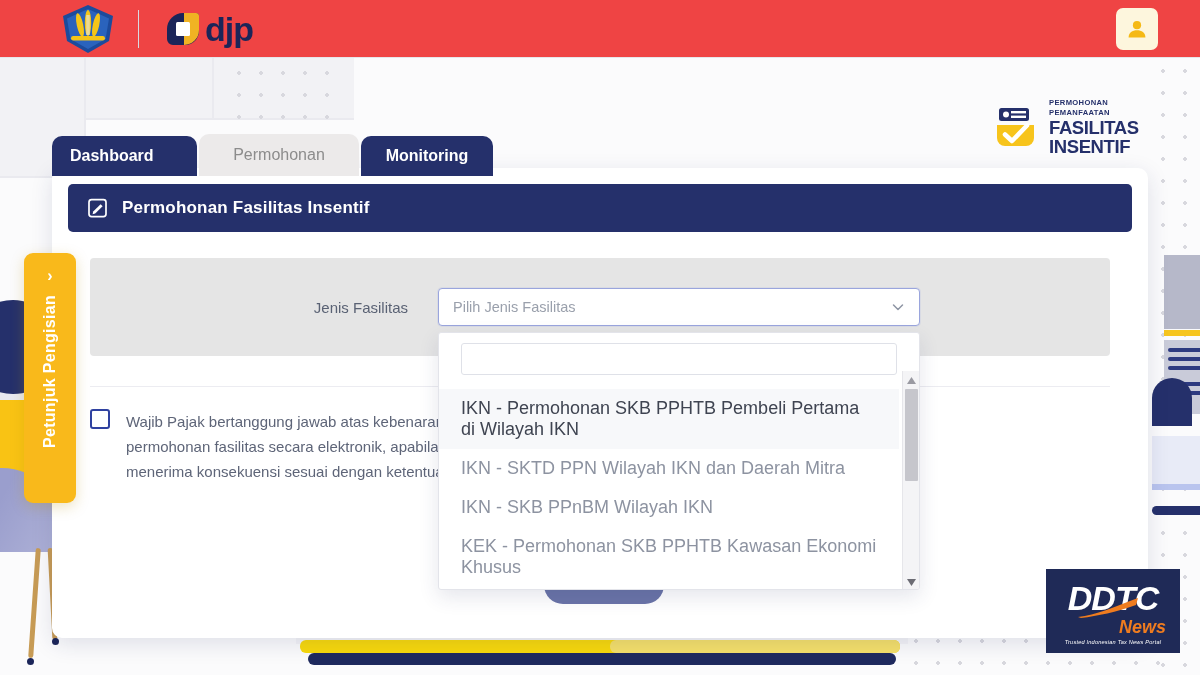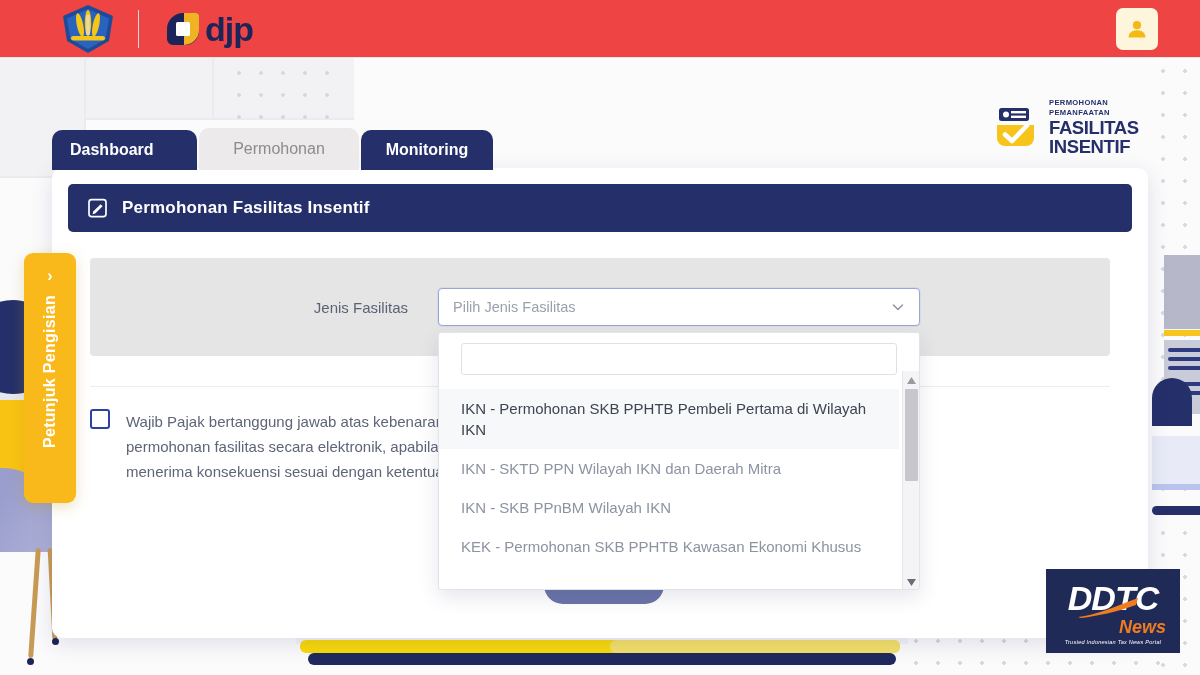--- a/index.html
+++ b/index.html
@@ -64,21 +64,21 @@
   .djp-text { font-size:34px; font-weight:700; color:#1b2559; letter-spacing:-1px; line-height:34px; }
   .user-btn {
     position:absolute; right:42px; top:8px; width:42px; height:42px;
     background:#fdf6dd; border-radius:7px; display:flex; align-items:center; justify-content:center;
   }
 
   
   .tabs { position:absolute; left:52px; top:128px; display:flex; align-items:flex-end; z-index:25; }
   .tab {
     height:40px; padding:0 24px; display:flex; align-items:center;
-    font-size:16px; font-weight:700; border-radius:10px 10px 0 0; position:relative;
+    font-size:16px; font-weight:700; border-radius:10px 10px 0 0; position:relative;margin-top:6px;
   }
   .tab.dark { background:#25306b; color:#ffffff; }
   .tab.light { background:#eceaea; color:#8c8c8c; font-weight:400; }
   .tab.t-dashboard { width:145px; justify-content:flex-start; padding-left:18px; }
   .tab.t-permohonan { margin-left:2px; width:160px; justify-content:center; height:42px; }
   .tab.t-monitoring { margin-left:2px; width:132px; justify-content:center; }
 
   
   .card {
     position:absolute; left:52px; top:168px; width:1096px; height:470px;
@@ -113,21 +113,21 @@
     box-shadow:0 7px 20px rgba(40,50,100,.12); z-index:60; overflow:hidden;
   }
   .dd-search {
     margin:10px 22px 0 22px; height:32px; border:1px solid #dfe1e8; border-radius:3px;
     background:#fff;
   }
   .dd-search input { width:100%; height:100%; border:none; outline:none; padding:0 10px;
     font-family:"Liberation Sans",sans-serif; font-size:14px; color:#555; background:transparent; }
   .dd-list { position:absolute; left:0; top:56px; width:460px; height:200px; overflow:hidden; }
   .dd-item {
-    padding:9px 22px; font-size:15px; color:#8d93a1; line-height:21px;
+    padding:9px 22px; font-size:18px; color:#8d93a1; line-height:21px;
   }
   .dd-item.highlight { background:#f7f8fa; color:#3f4451; }
   .dd-scroll {
     position:absolute; right:0; top:38px; width:17px; height:220px;
     background:#f4f4f6; border-left:1px solid #e6e6ea;
   }
   .dd-arrow { position:absolute; left:0; width:17px; height:14px; display:flex; align-items:center; justify-content:center; }
   .dd-arrow.up { top:2px; }
   .dd-arrow.down { bottom:2px; }
   .dd-thumb { position:absolute; left:2px; top:18px; width:13px; height:92px; background:#c6c6cc; border-radius:1px; }

